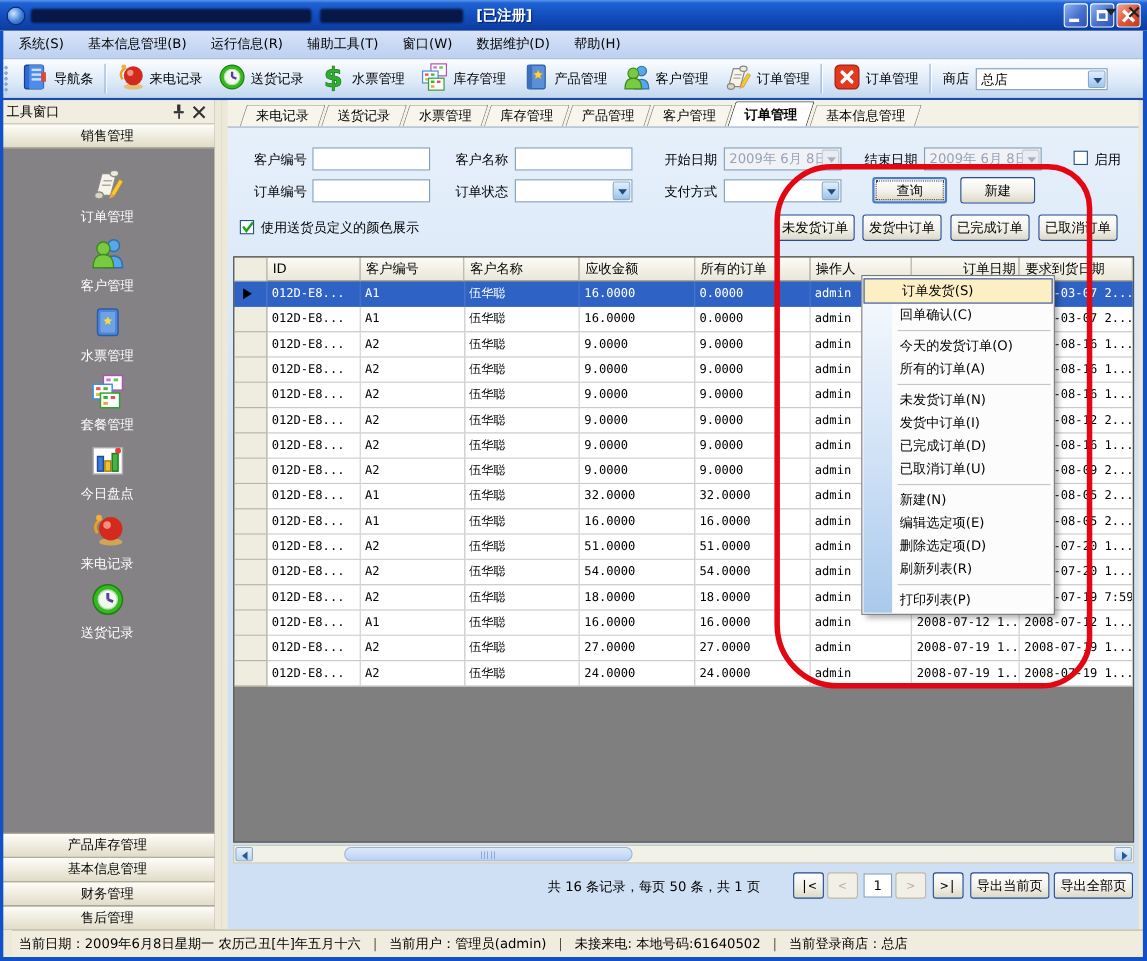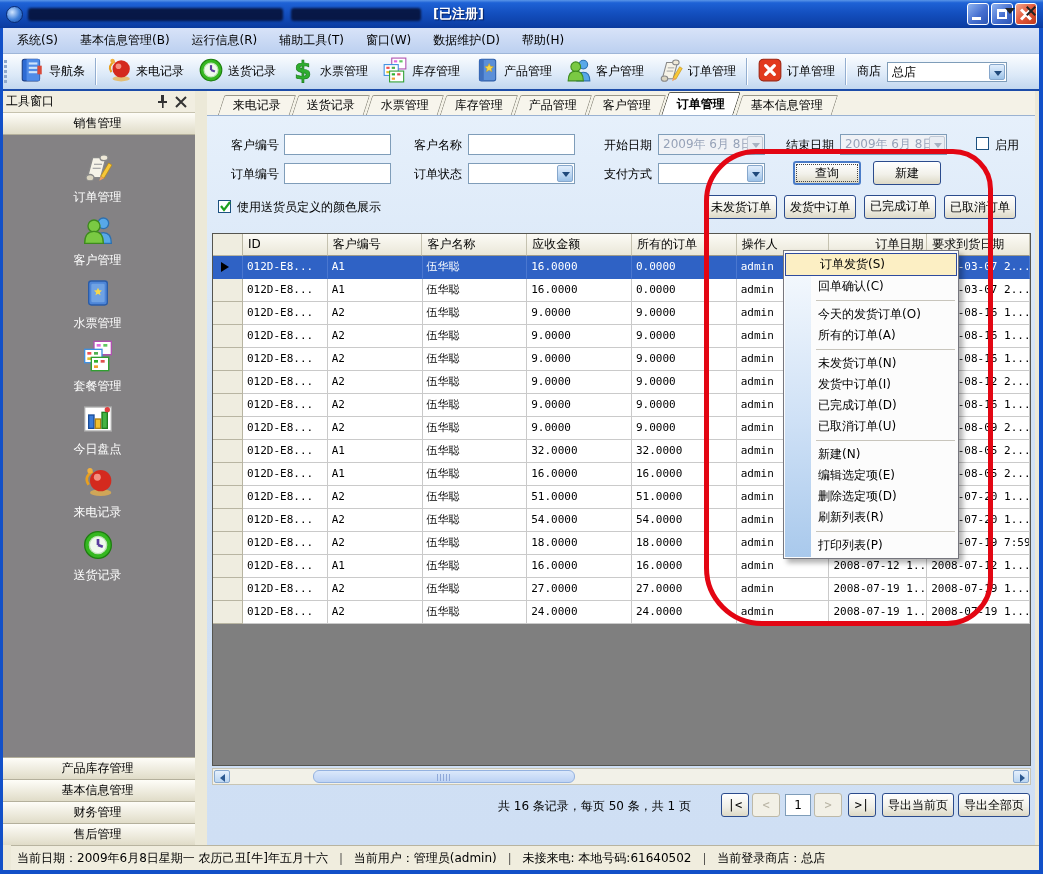--- a/index.html
+++ b/index.html
@@ -442,21 +442,21 @@
 
     <span class="chk checked" id="chk-color" style="left:11px;top:84px">
       <svg viewBox="0 0 13 13">
           <path d="M2 6 L5 10 L11 2" stroke="#1FA01F" stroke-width="2.2" fill="none"></path>
         </svg>
     </span>
     <span class="flabel" style="left:30px;top:81px">使用送货员定义的颜色展示</span>
     <div id="status-btns">
         <div class="xp-btn" style="left: 498px; top: 79px; width: 72px;">未发货订单</div>
         <div class="xp-btn" style="left: 577px; top: 79px; width: 72px;">发货中订单</div>
-        <div class="xp-btn" style="left: 657px; top: 79px; width: 72px; font-family: Liberation Mono, monospace;">已完成订单</div>
+        <div class="xp-btn" style="left: 657px; top: 79px; width: 72px;">已完成订单</div>
         <div class="xp-btn" style="left: 737px; top: 79px; width: 72px;">已取消订单</div>
       </div>
 
     <div class="grid">
       <div class="g-hrow" id="grid-header">
           <div class="hc rowsel" style="width: 30px;"></div>
           <div class="hc" style="width: 85px;">ID</div>
           <div class="hc" style="width: 95px;">客户编号</div>
           <div class="hc" style="width: 105px;">客户名称</div>
           <div class="hc" style="width: 105px;">应收金额</div>

